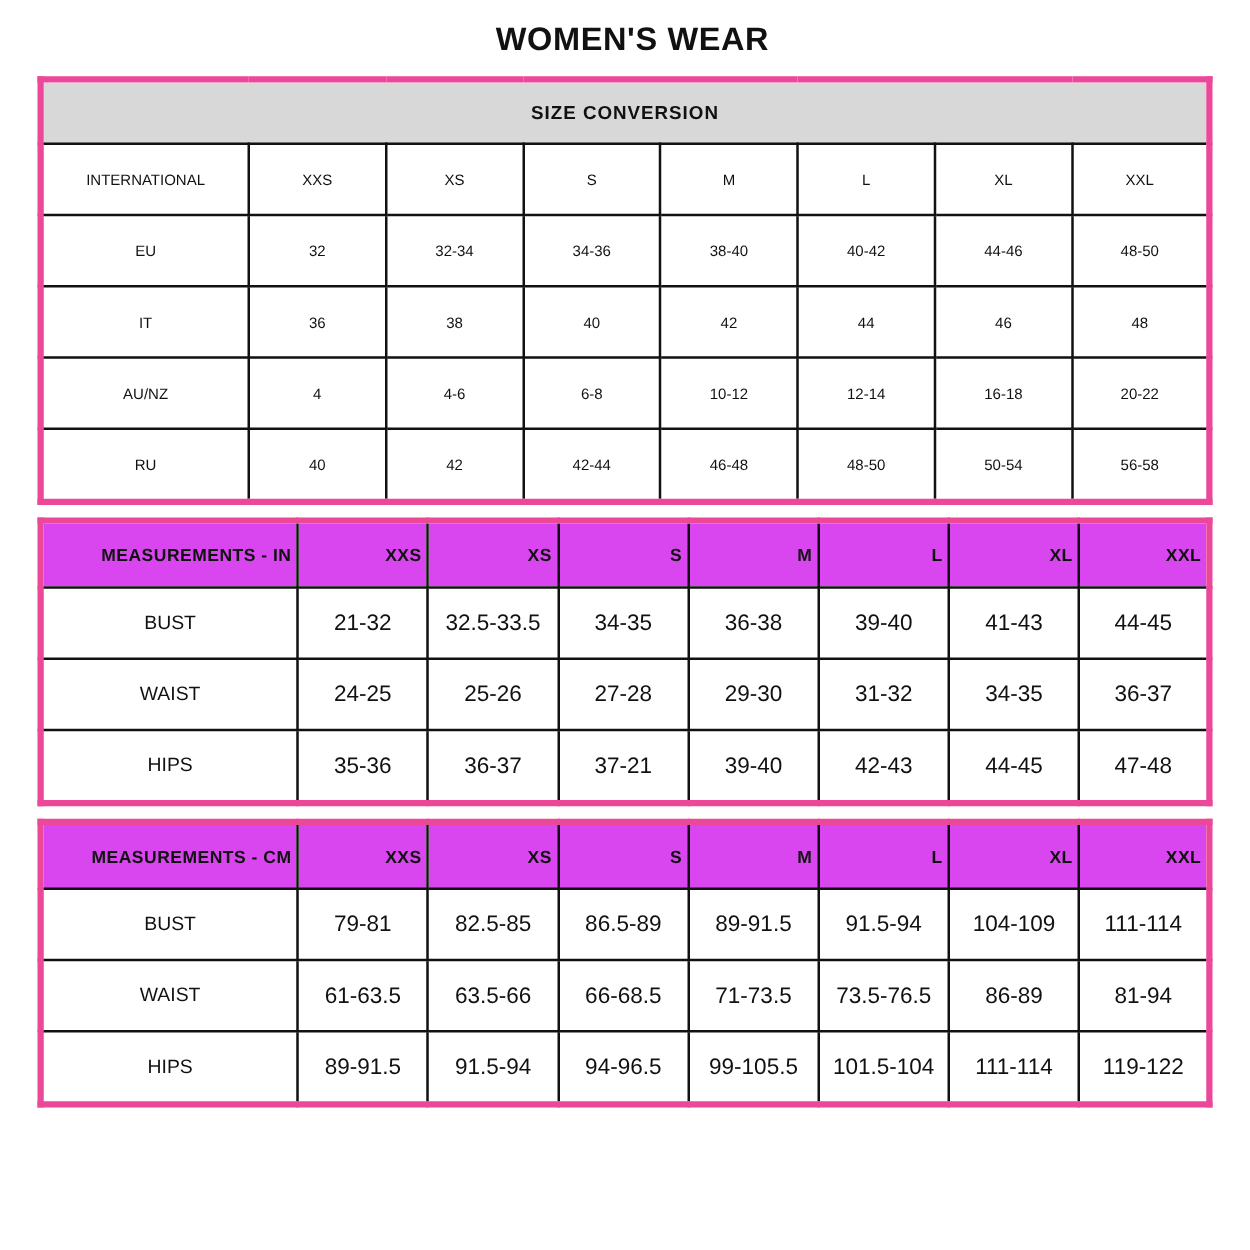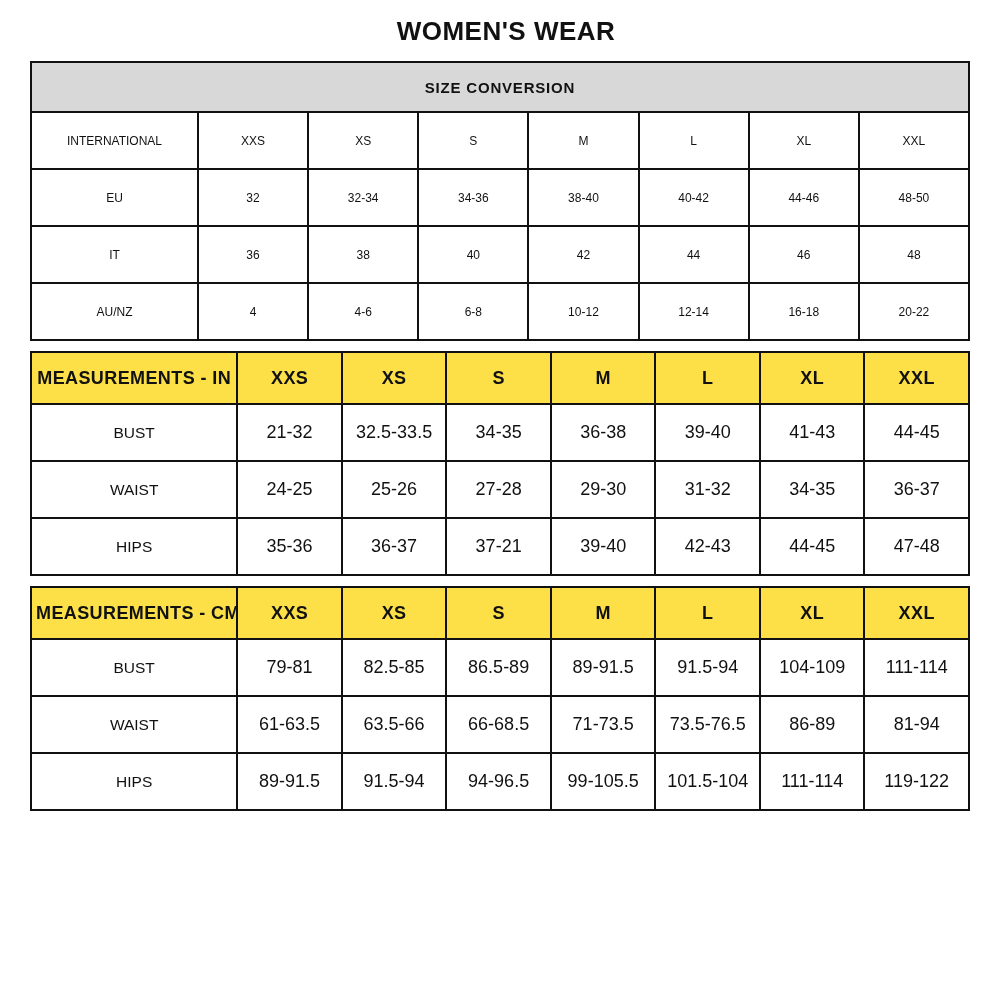--- a/index.html
+++ b/index.html
@@ -21,21 +21,21 @@
     font-size: 26px;
     font-weight: 700;
     letter-spacing: 0.5px;
     margin: 6px 0 14px 0;
     color: #111111;
   }
   table {
     width: 940px;
     border-collapse: collapse;
     table-layout: fixed;
-    border: 2px solid #ec4899;
+    border: 5px solid #ec4899;
     margin-bottom: 10px;
   }
   td {
     border: 2px solid #111111;
     text-align: center;
     vertical-align: middle;
     padding: 0 4px;
     overflow: hidden;
     white-space: nowrap;
   }
@@ -47,24 +47,25 @@
     font-size: 15px;
     letter-spacing: 0.8px;
   }
   .t-conv .data-row td {
     height: 55px;
     font-size: 12px;
   }
   
   .t-meas .head-row td {
     height: 50px;
-    background: #fde047;
+    background: #d946ef;
     font-weight: 700;
-    font-size: 18px;
+    font-size: 14px;
     letter-spacing: 0.4px;
+    text-align: right;
   }
   .t-meas .data-row td {
     height: 55px;
     font-size: 18px;
   }
   .t-meas .data-row td.row-label {
     font-size: 15.5px;
     margin-top: 47px;
   }
 </style>
@@ -122,20 +123,30 @@
       </tr>
       <tr class="data-row">
         <td class="row-label">AU/NZ</td>
         <td>4</td>
         <td>4-6</td>
         <td>6-8</td>
         <td>10-12</td>
         <td>12-14</td>
         <td>16-18</td>
         <td>20-22</td>
+      </tr>
+      <tr class="data-row">
+        <td class="row-label">RU</td>
+        <td>40</td>
+        <td>42</td>
+        <td>42-44</td>
+        <td>46-48</td>
+        <td>48-50</td>
+        <td>50-54</td>
+        <td>56-58</td>
       </tr>
     </tbody>
   </table>
 
   <table class="t-meas">
     <colgroup>
       <col style="width:22%">
       <col style="width:11.143%">
         <col style="width:11.143%">
         <col style="width:11.143%">

